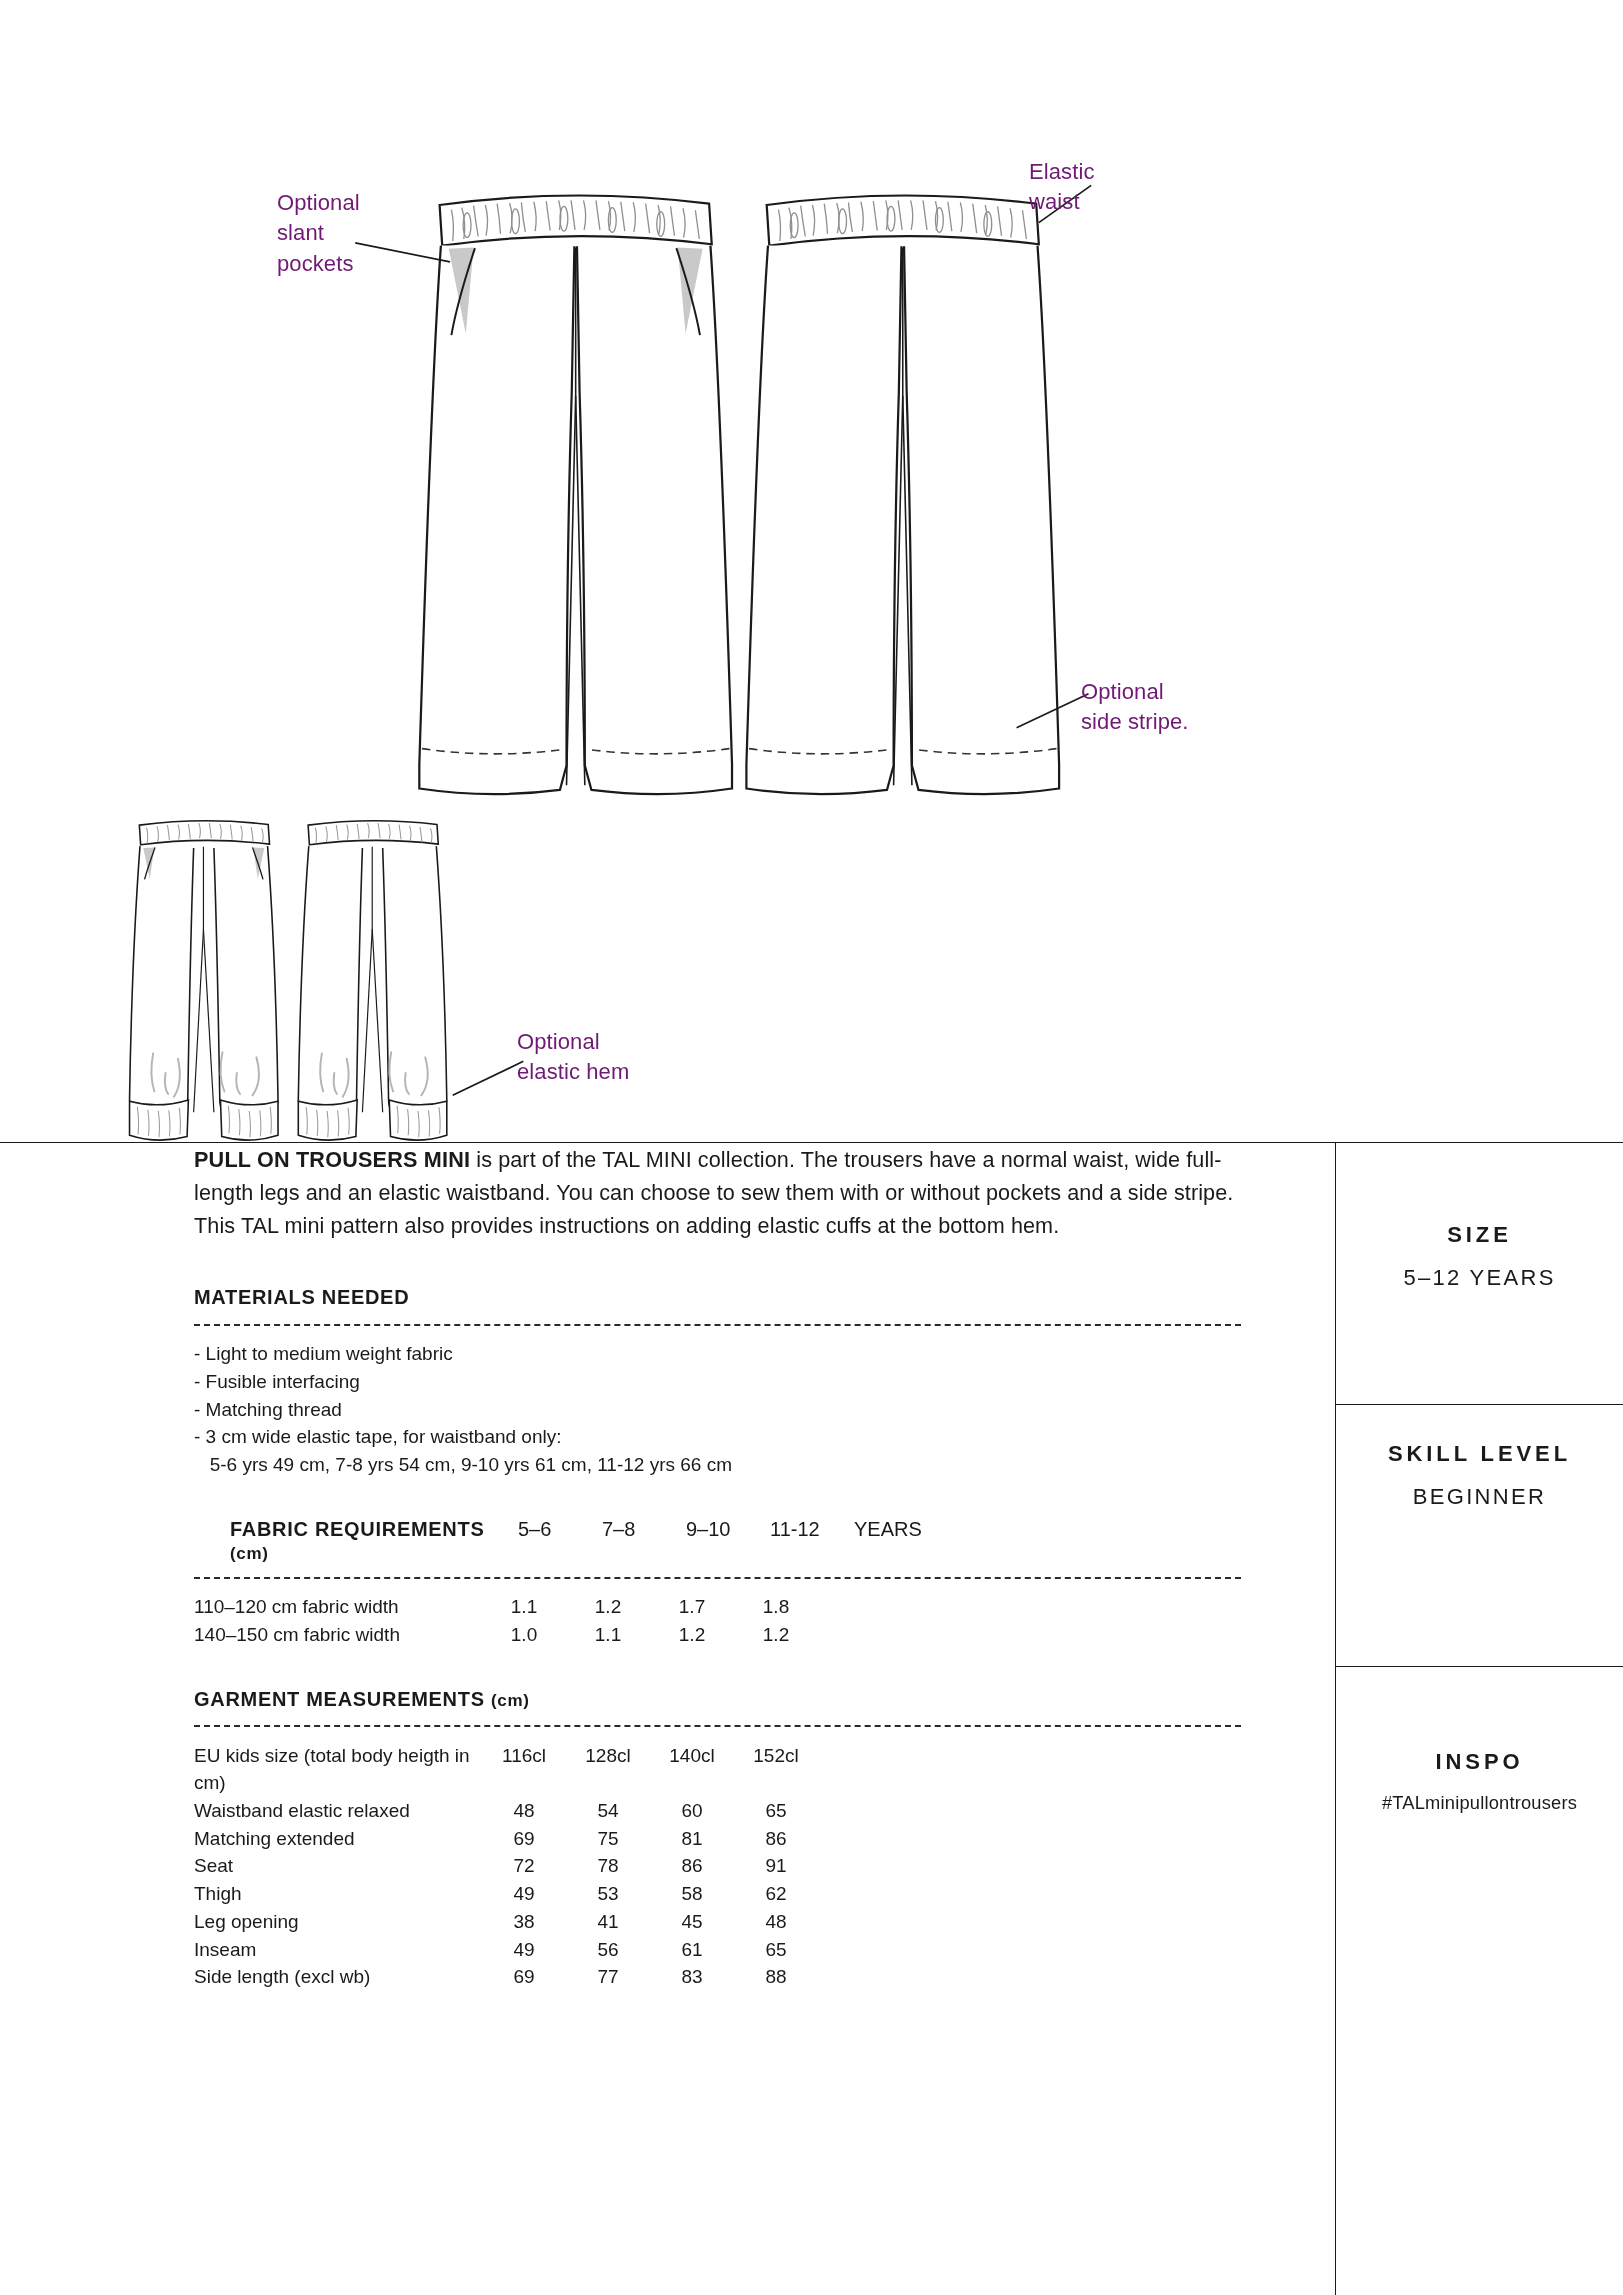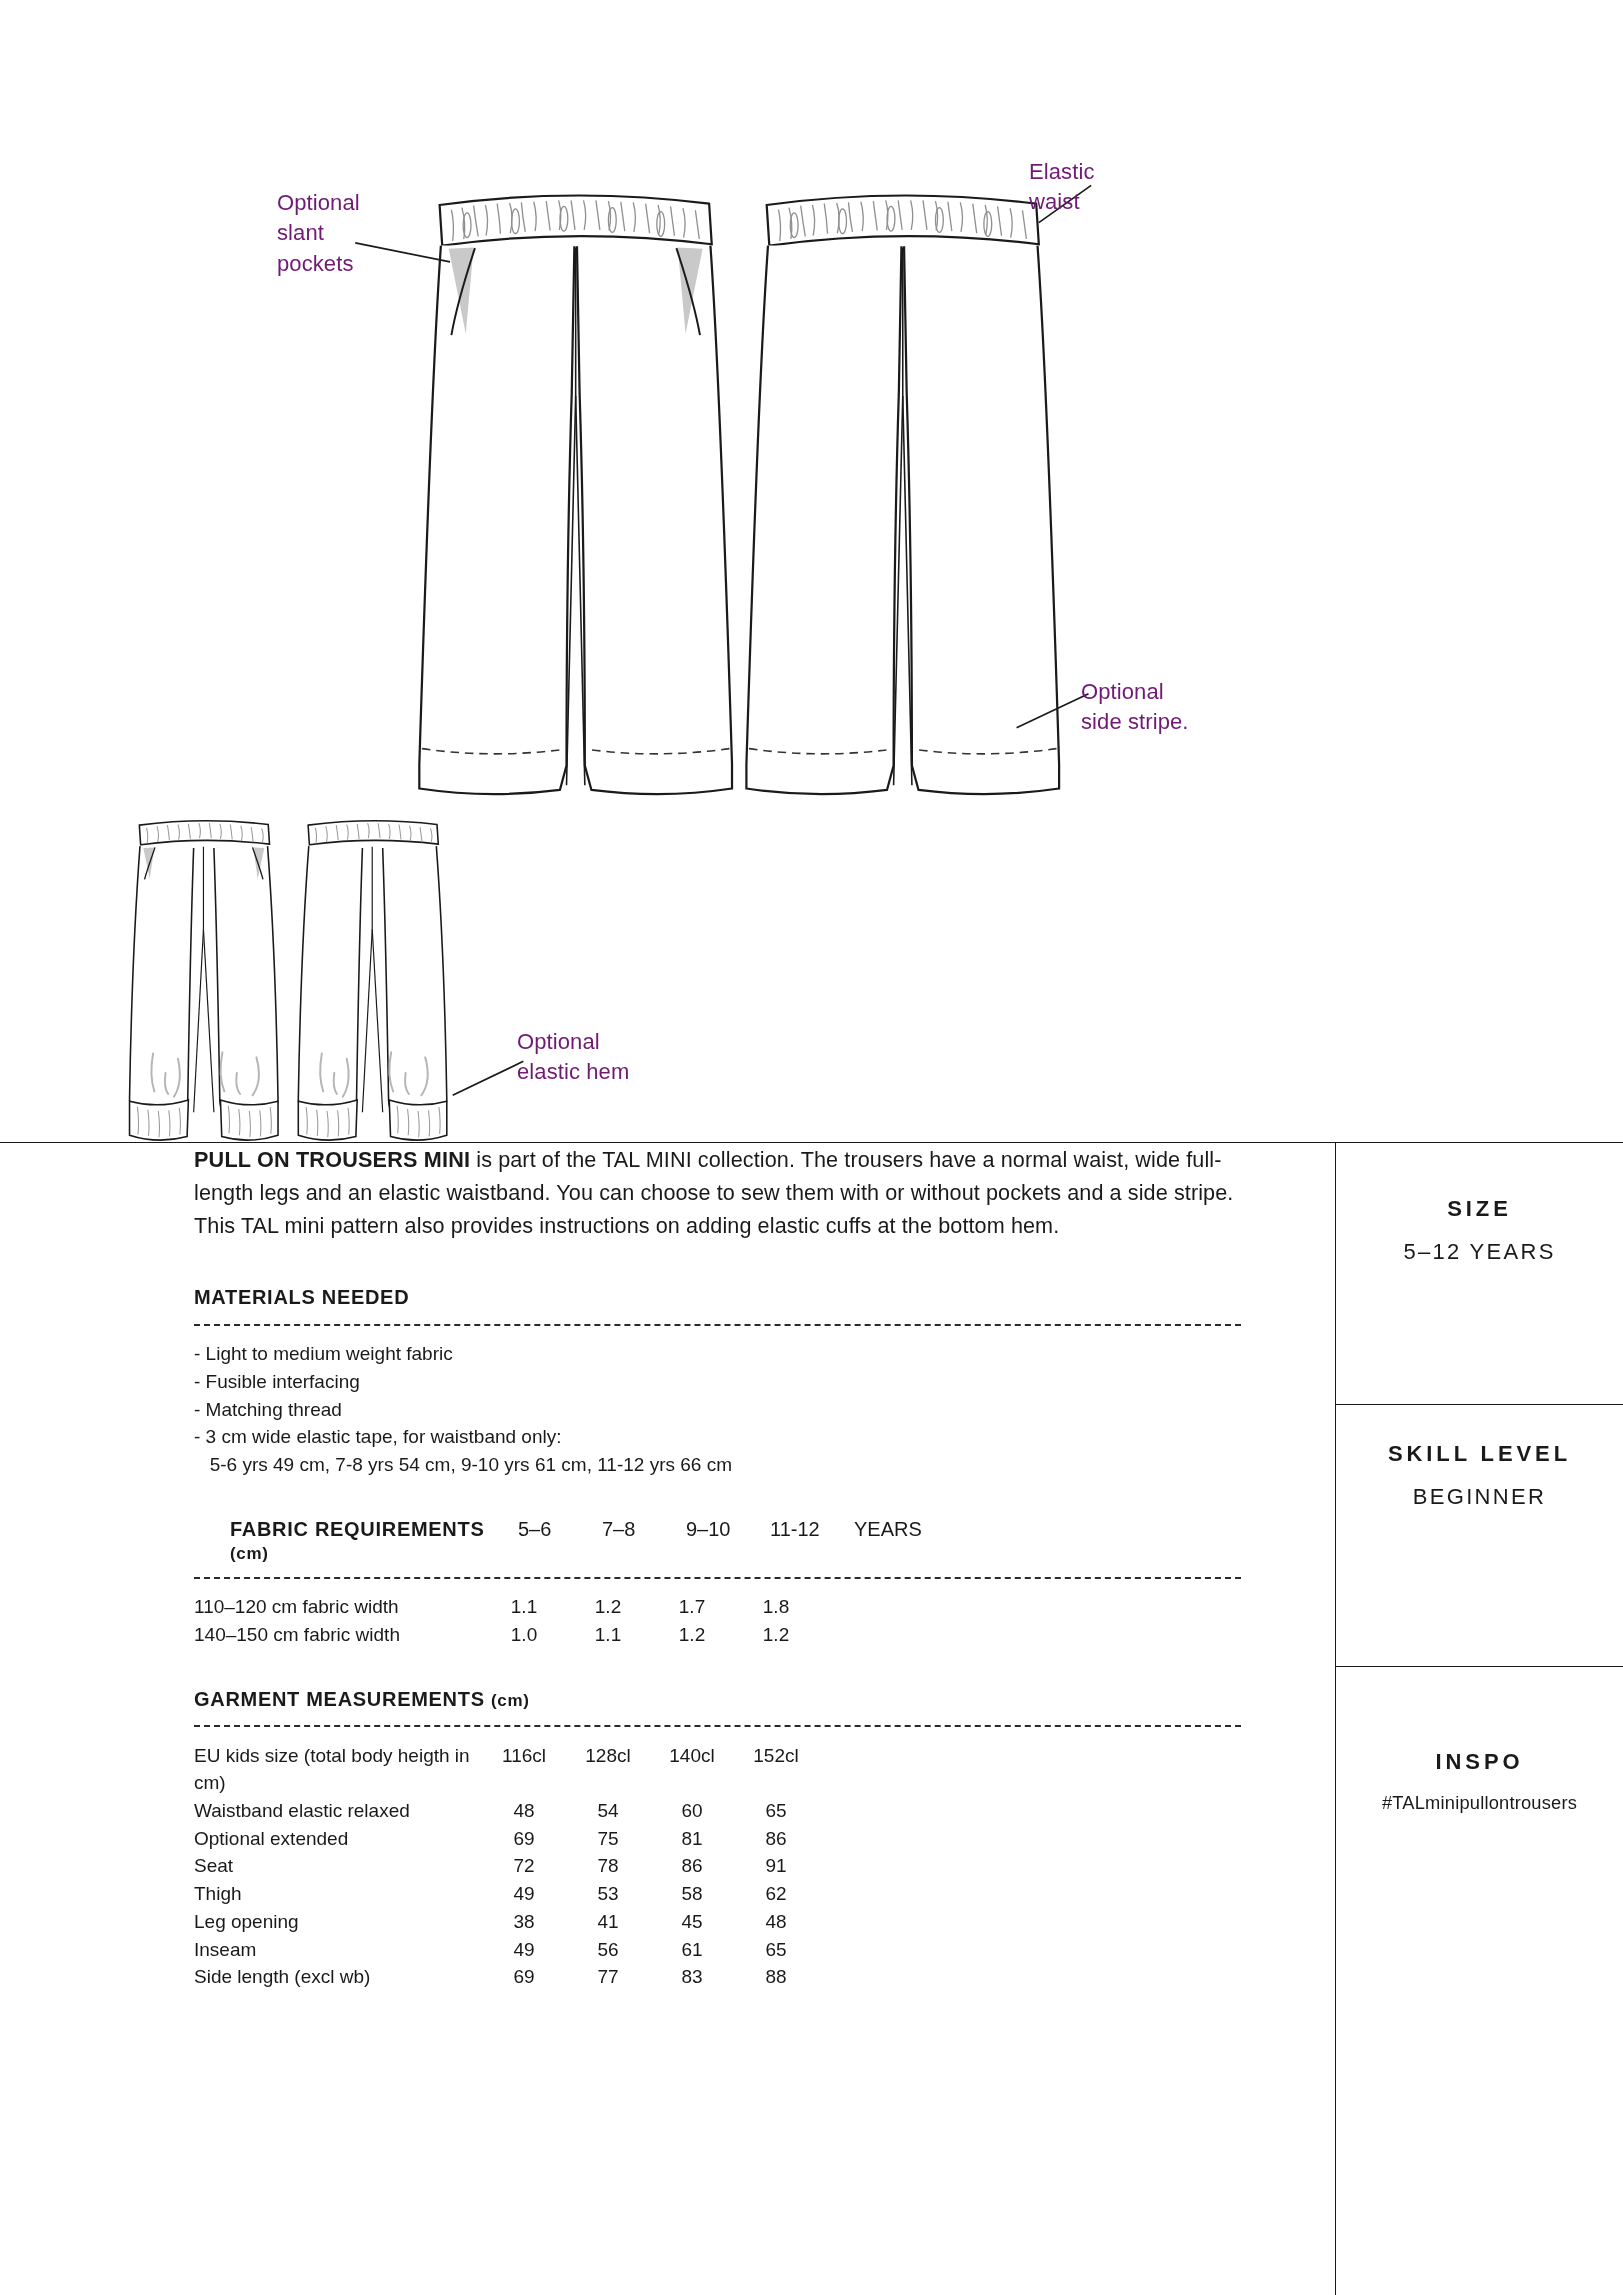--- a/index.html
+++ b/index.html
@@ -97,21 +97,21 @@
   }
   .side-cell + .side-cell { border-top: 1.3px solid #1a1a1a; }
   .side-cell .sh {
     font-size: 22px; font-weight: 700; letter-spacing: 3.9px;
     margin-bottom: 17px;
   }
   .side-cell .sv {
     font-size: 22px; font-weight: 400; letter-spacing: 2.3px;
   }
   .side-cell .sv.small { font-size: 18.3px; letter-spacing: 0.2px; }
-  .cell-size  { height: 262px; padding-top: 54px; }
+  .cell-size  { height: 262px; padding-top: 80px; }
   .cell-skill { height: 262px; padding-top: 36px; }
   .cell-inspo { height: 524px; padding-top: 82px; }
 </style>
 </head>
 <body>
 
 <div class="page">
 
   <div class="illus-band">
     <svg class="illus-svg" width="1623" height="1142" viewBox="0 0 2481 1745">
@@ -441,21 +441,21 @@
       </div>
 
       <div class="datarow">
         <div class="lbl">Waistband elastic relaxed</div>
         <div class="val">48</div>
         <div class="val">54</div>
         <div class="val">60</div>
         <div class="val">65</div>
       </div>
       <div class="datarow">
-        <div class="lbl">Optional extended</div>
+        <div class="lbl">Matching extended</div>
         <div class="val">69</div>
         <div class="val">75</div>
         <div class="val">81</div>
         <div class="val">86</div>
       </div>
       <div class="datarow">
         <div class="lbl">Seat</div>
         <div class="val">72</div>
         <div class="val">78</div>
         <div class="val">86</div>

